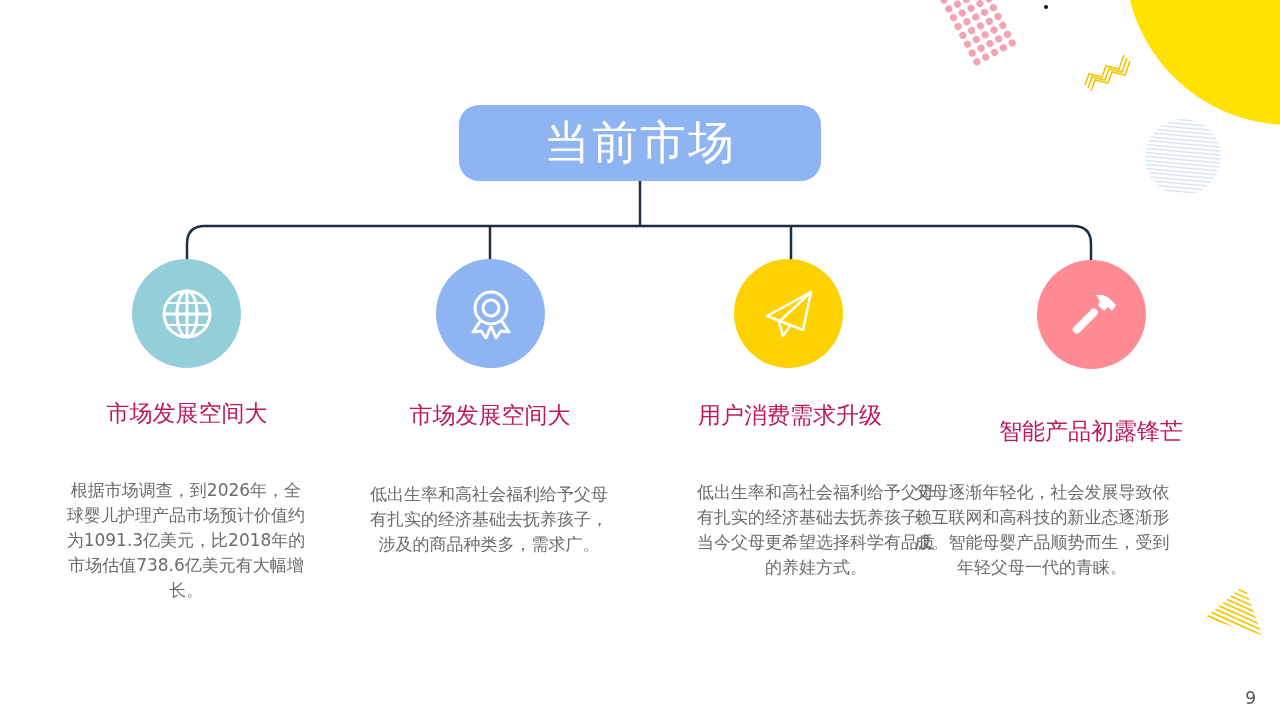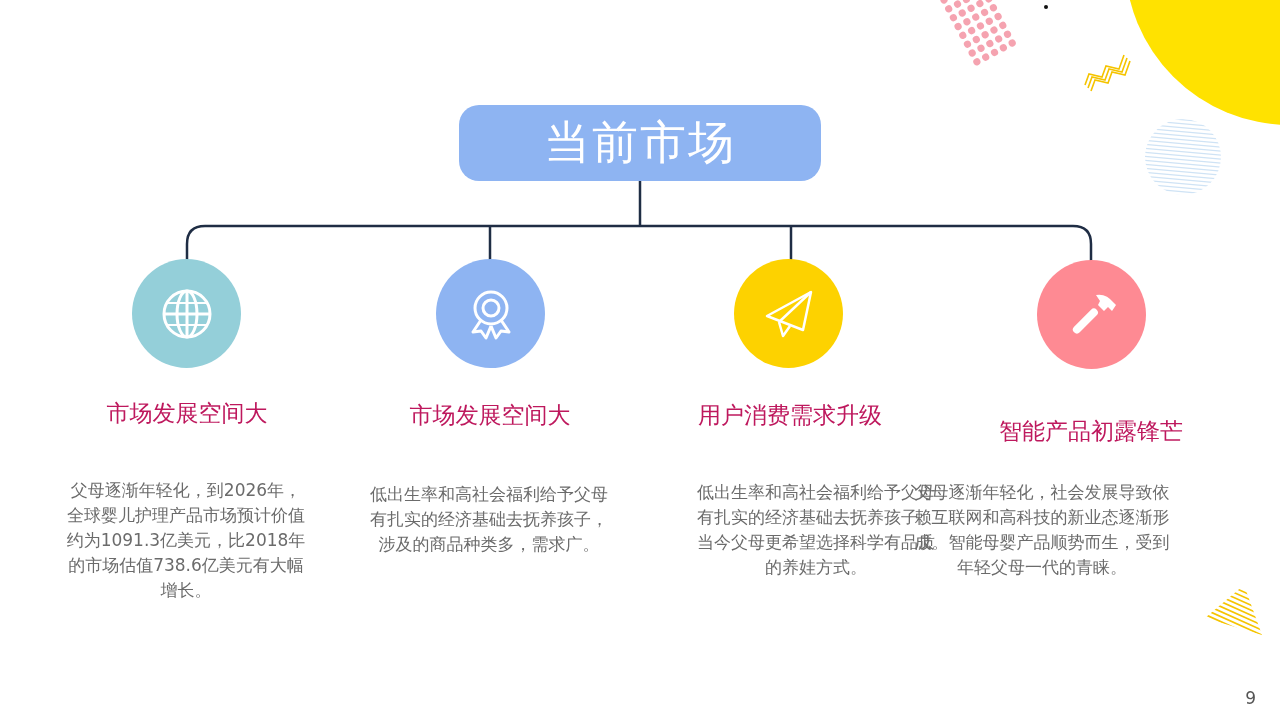--- a/index.html
+++ b/index.html
@@ -119,21 +119,21 @@
   <svg width="52" height="52" viewBox="0 0 52 52" fill="none" stroke="#fff" stroke-width="3">
     <circle cx="26" cy="26" r="23"></circle>
     <ellipse cx="26" cy="26" rx="10" ry="23"></ellipse>
     <line x1="26" y1="3" x2="26" y2="49"></line>
     <line x1="3" y1="26" x2="49" y2="26"></line>
     <line x1="7" y1="15" x2="45" y2="15" stroke-width="2"></line>
     <line x1="7" y1="37" x2="45" y2="37" stroke-width="2"></line>
   </svg>
 </div>
 <div class="abs node-title" style="left:57px;top:398px">市场发展空间大</div>
-<div class="abs node-desc" style="left:66px;top:478px">父母逐渐年轻化，到2026年，全球婴儿护理产品市场预计价值约为1091.3亿美元，比2018年的市场估值738.6亿美元有大幅增长。</div>
+<div class="abs node-desc" style="left:66px;top:478px">根据市场调查，到2026年，全球婴儿护理产品市场预计价值约为1091.3亿美元，比2018年的市场估值738.6亿美元有大幅增长。</div>
 
 <div class="abs node-circle" style="left:436px;top:259px;background:#8eb4f2">
   <svg width="52" height="52" viewBox="0 0 52 52" fill="none" stroke="#fff" stroke-width="3" stroke-linejoin="round">
     <circle cx="26" cy="20" r="16"></circle>
     <circle cx="26" cy="20" r="8"></circle>
     <polyline points="16,32 8,44 16,43 21,50 26,38"></polyline>
     <polyline points="36,32 44,44 36,43 31,50 26,38"></polyline>
   </svg>
 </div>
 <div class="abs node-title" style="left:360px;top:400px">市场发展空间大</div>

